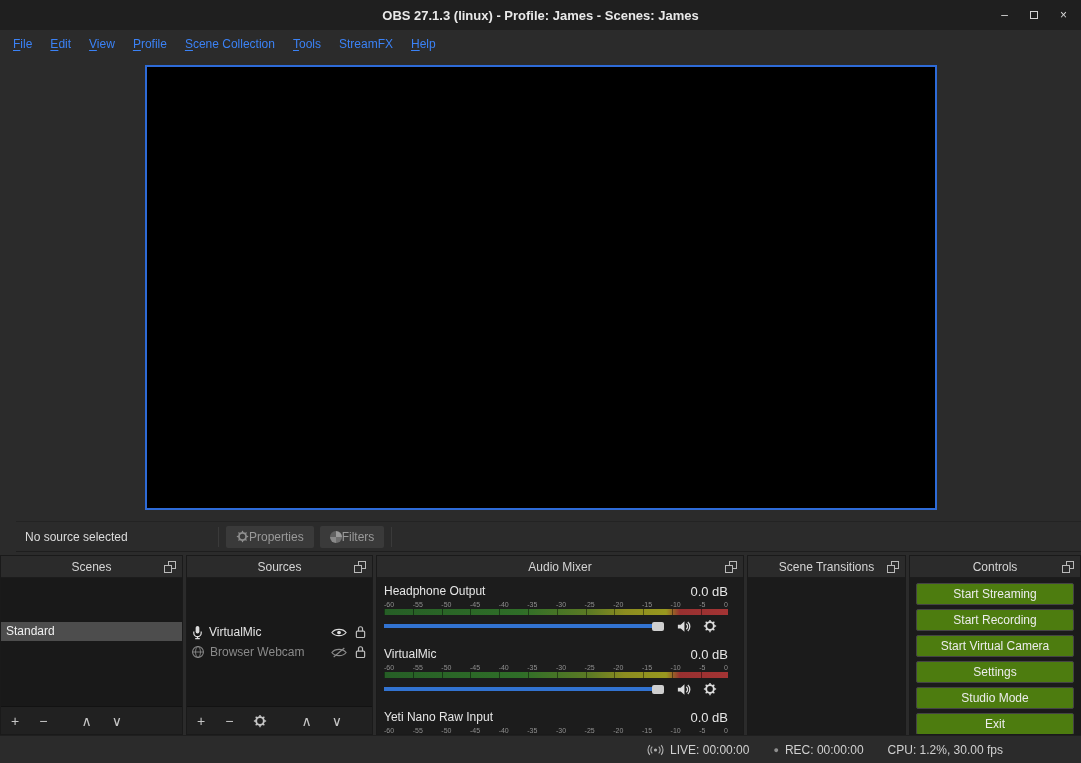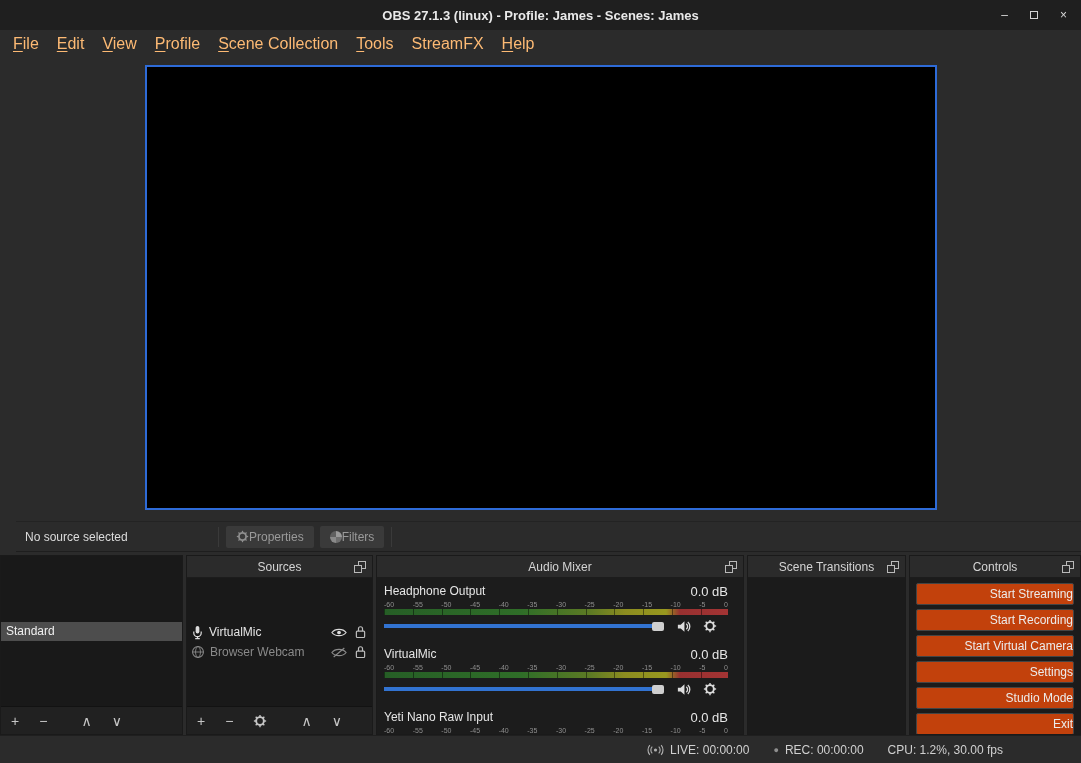--- a/index.html
+++ b/index.html
@@ -11,21 +11,21 @@
   .titlebar { position:absolute; left:0; top:0; width:100%; height:30px; background:#1f1f1f;
               display:flex; align-items:center; justify-content:center; }
   .title { font-size:13px; font-weight:bold; color:#e9e9e9; }
   .win-controls { position:absolute; right:14px; top:0; height:30px; display:flex; align-items:center; gap:22px; }
   .win-btn { font-size:12px; color:#d8d8d8; cursor:default; line-height:30px; }
   .max-box { display:inline-block; width:8px; height:8px; border:1px solid #d4d4d4; }
 
   
   .menubar { position:absolute; left:0; top:30px; width:100%; height:28px; background:#2b2b2b;
              display:flex; align-items:center; padding-left:4px; }
-  .menu-item { font-size:16px; color:#fdba74; padding:5px 9px; }
+  .menu-item { font-size:12px; color:#3b82f6; padding:5px 9px; }
   .menu-item u { text-decoration:underline; text-underline-offset:2px; }
 
   
   .canvas { position:absolute; left:145px; top:65px; width:792px; height:445px;
             background:#000; border:2px solid #2e6bd8; }
 
   
   .source-toolbar { position:absolute; left:16px; top:521px; width:100%; height:31px;
                     border-top:1px solid #232323; border-bottom:1px solid #1e1e1e;
                     display:flex; align-items:center; }
@@ -100,23 +100,23 @@
            flex-direction:column; justify-content:center; gap:3px; }
   .tri-up   { width:0; height:0; border-left:3.5px solid transparent; border-right:3.5px solid transparent; border-bottom:4px solid #b0b0b0; }
   .tri-down { width:0; height:0; border-left:3.5px solid transparent; border-right:3.5px solid transparent; border-top:4px solid #b0b0b0; }
   .gear-btn { margin-left:7px; color:#d6d6d6; }
   .dur-label { font-size:12px; color:#e0e0e0; flex:0 0 55px; }
   .spinbox { flex:1; height:22px; background:#1f1f1f; border:1px solid #141414; border-radius:2px;
              display:flex; align-items:center; font-size:12px; color:#e0e0e0; padding-left:6px; position:relative; }
 
   
   .controls-body { padding:5px 6px; }
-  .ctl-btn { display:block; width:100%; height:22px; margin-bottom:4px; background:#c2410c;
+  .ctl-btn { display:block; width:100%; height:22px; margin-bottom:4px; background:#4d7c0f;
              border:1px solid #444; border-radius:2px; color:#ececec; font-size:12px;
-             font-family:"Liberation Sans",sans-serif;text-align:right; }
+             font-family:"Liberation Sans",sans-serif; }
 
   
   .statusbar { position:absolute; left:0; top:735px; width:100%; height:28px; background:#2b2b2b;
                border-top:1px solid #1f1f1f; display:flex; align-items:center; justify-content:flex-end;
                gap:24px; padding-right:78px; }
   .status-item { display:flex; align-items:center; gap:6px; font-size:12px; color:#d0d0d0; }
   .rec-dot { font-size:9px; color:#8f8f8f; }
 
   .hidden-defs { position:absolute; width:0; height:0; overflow:hidden; }
 </style>
@@ -210,20 +210,27 @@
       <span>Properties</span>
     </button>
     <button class="tb-btn">
       <span class="filter-circle"></span>
       <span>Filters</span>
     </button>
     <div class="tb-sep"></div>
   </div>
 
   <div class="dock dock-scenes">
+    <div class="dock-header">
+      <span class="dock-title">Scenes</span>
+      <span class="popout">
+          <i class="back"></i>
+          <i class="front"></i>
+        </span>
+    </div>
     <div class="dock-body has-toolbar">
       <div class="list-item selected">Standard</div>
     </div>
     <div class="dock-toolbar">
       <span class="ticon">+</span>
       <span class="ticon">−</span>
       <span class="ticon gap">∧</span>
       <span class="ticon">∨</span>
     </div>
   </div>

